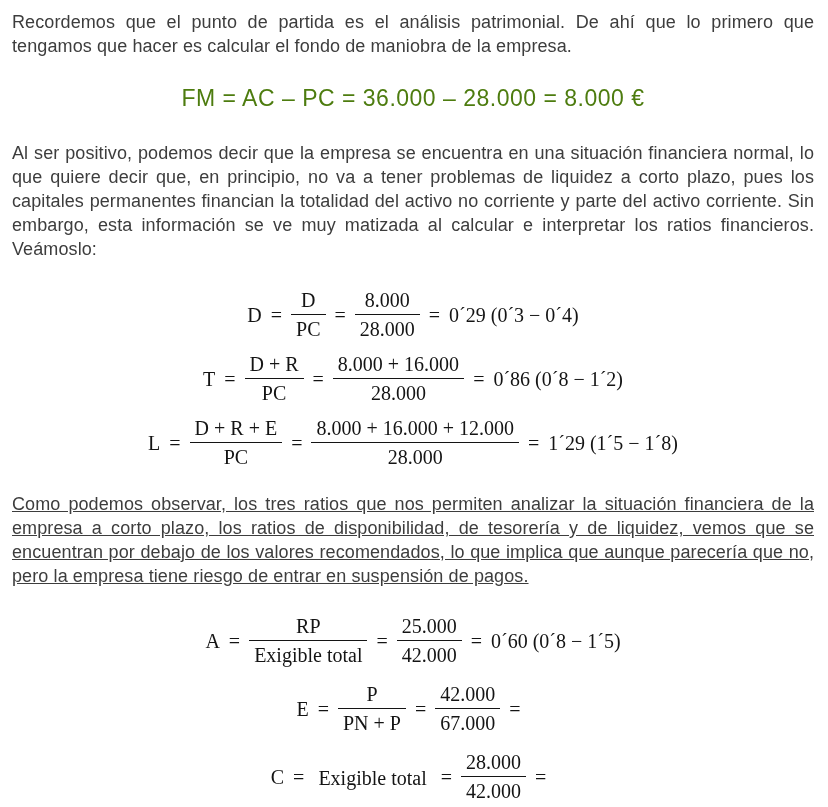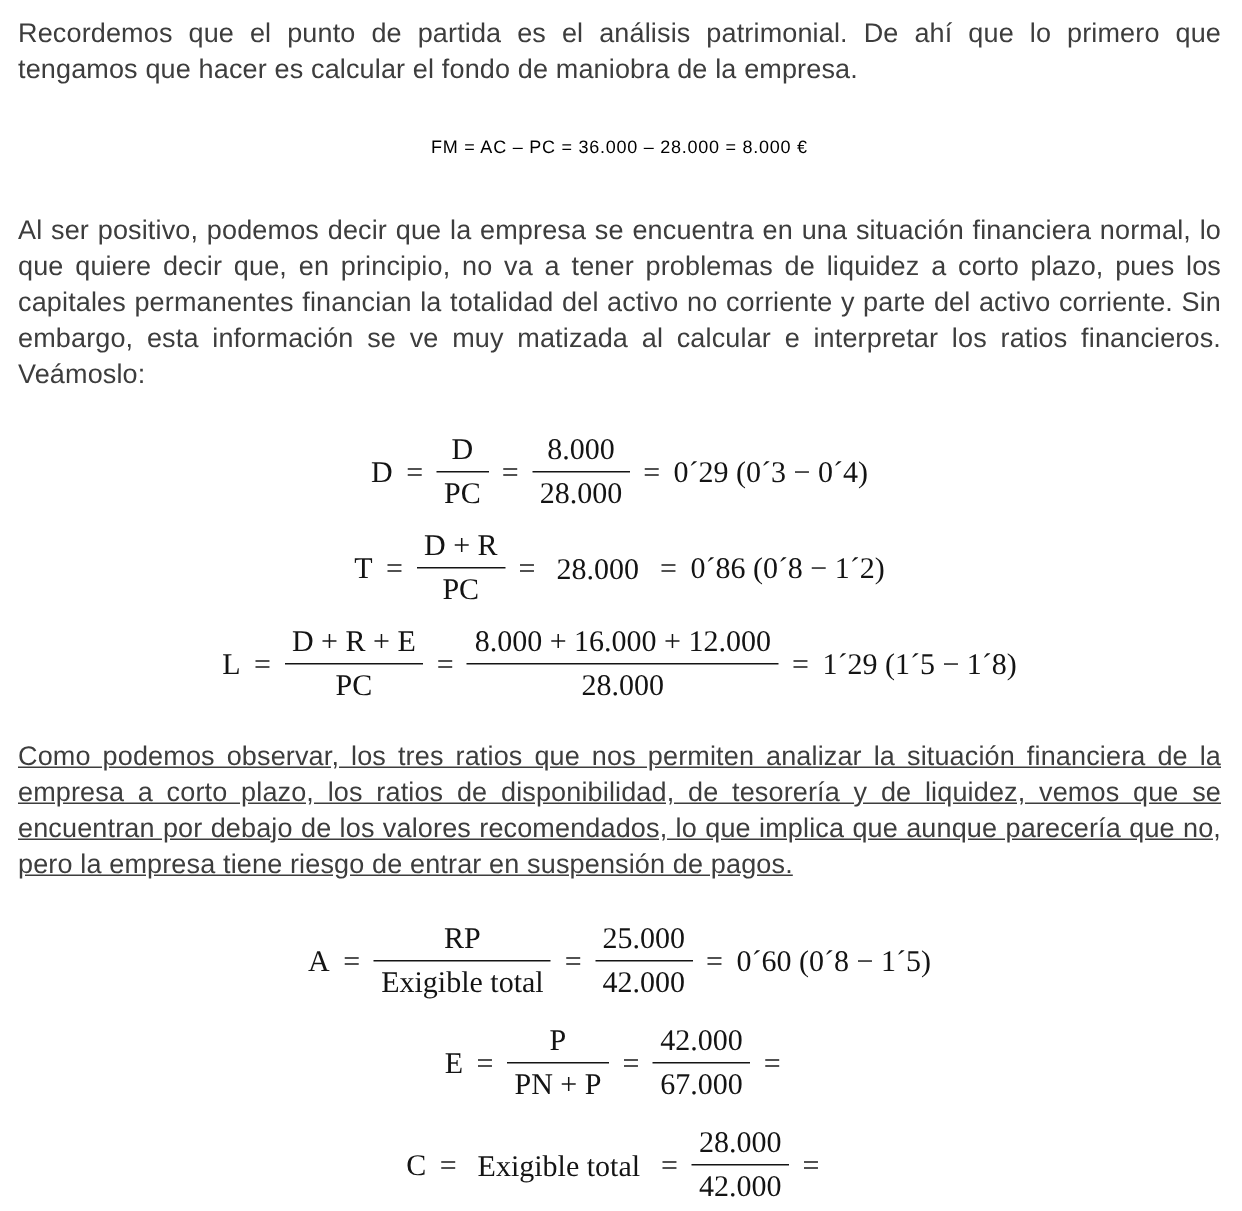--- a/index.html
+++ b/index.html
@@ -20,23 +20,23 @@
     margin: 0;
     font-size: 18px;
     line-height: 24px;
     text-align: justify;
     color: #3d3d3d;
     letter-spacing: 0.1px;
   }
   .fm-line {
     margin-top: 27px;
     text-align: center;
-    font-size: 12px;
+    font-size: 23px;
     line-height: 26px;
-    color: #000000;
+    color: #4d7c0f;
     letter-spacing: 0.5px;
   }
   .para-analysis   { margin-top: 30px; }
   .para-conclusion { margin-top: 23px; text-decoration: underline; }
   .formula-group { width: 100%; }
   .group-short-term { margin-top: 27px; }
   .group-structure  { margin-top: 26px; }
   .formula {
     display: flex;
     justify-content: center;
@@ -90,20 +90,21 @@
 
   <div class="formula">
     <span class="flabel">T</span>
     <span class="eq">=</span>
     <span class="frac">
       <span class="num">D + R</span>
       <span class="den">PC</span>
     </span>
     <span class="eq">=</span>
     <span class="frac">
+      <span class="num">8.000 + 16.000</span>
       <span class="den">28.000</span>
     </span>
     <span class="eq">=</span>
     <span class="result">0´86 (0´8 − 1´2)</span>
   </div>
 
   <div class="formula">
     <span class="flabel">L</span>
     <span class="eq">=</span>
     <span class="frac">

